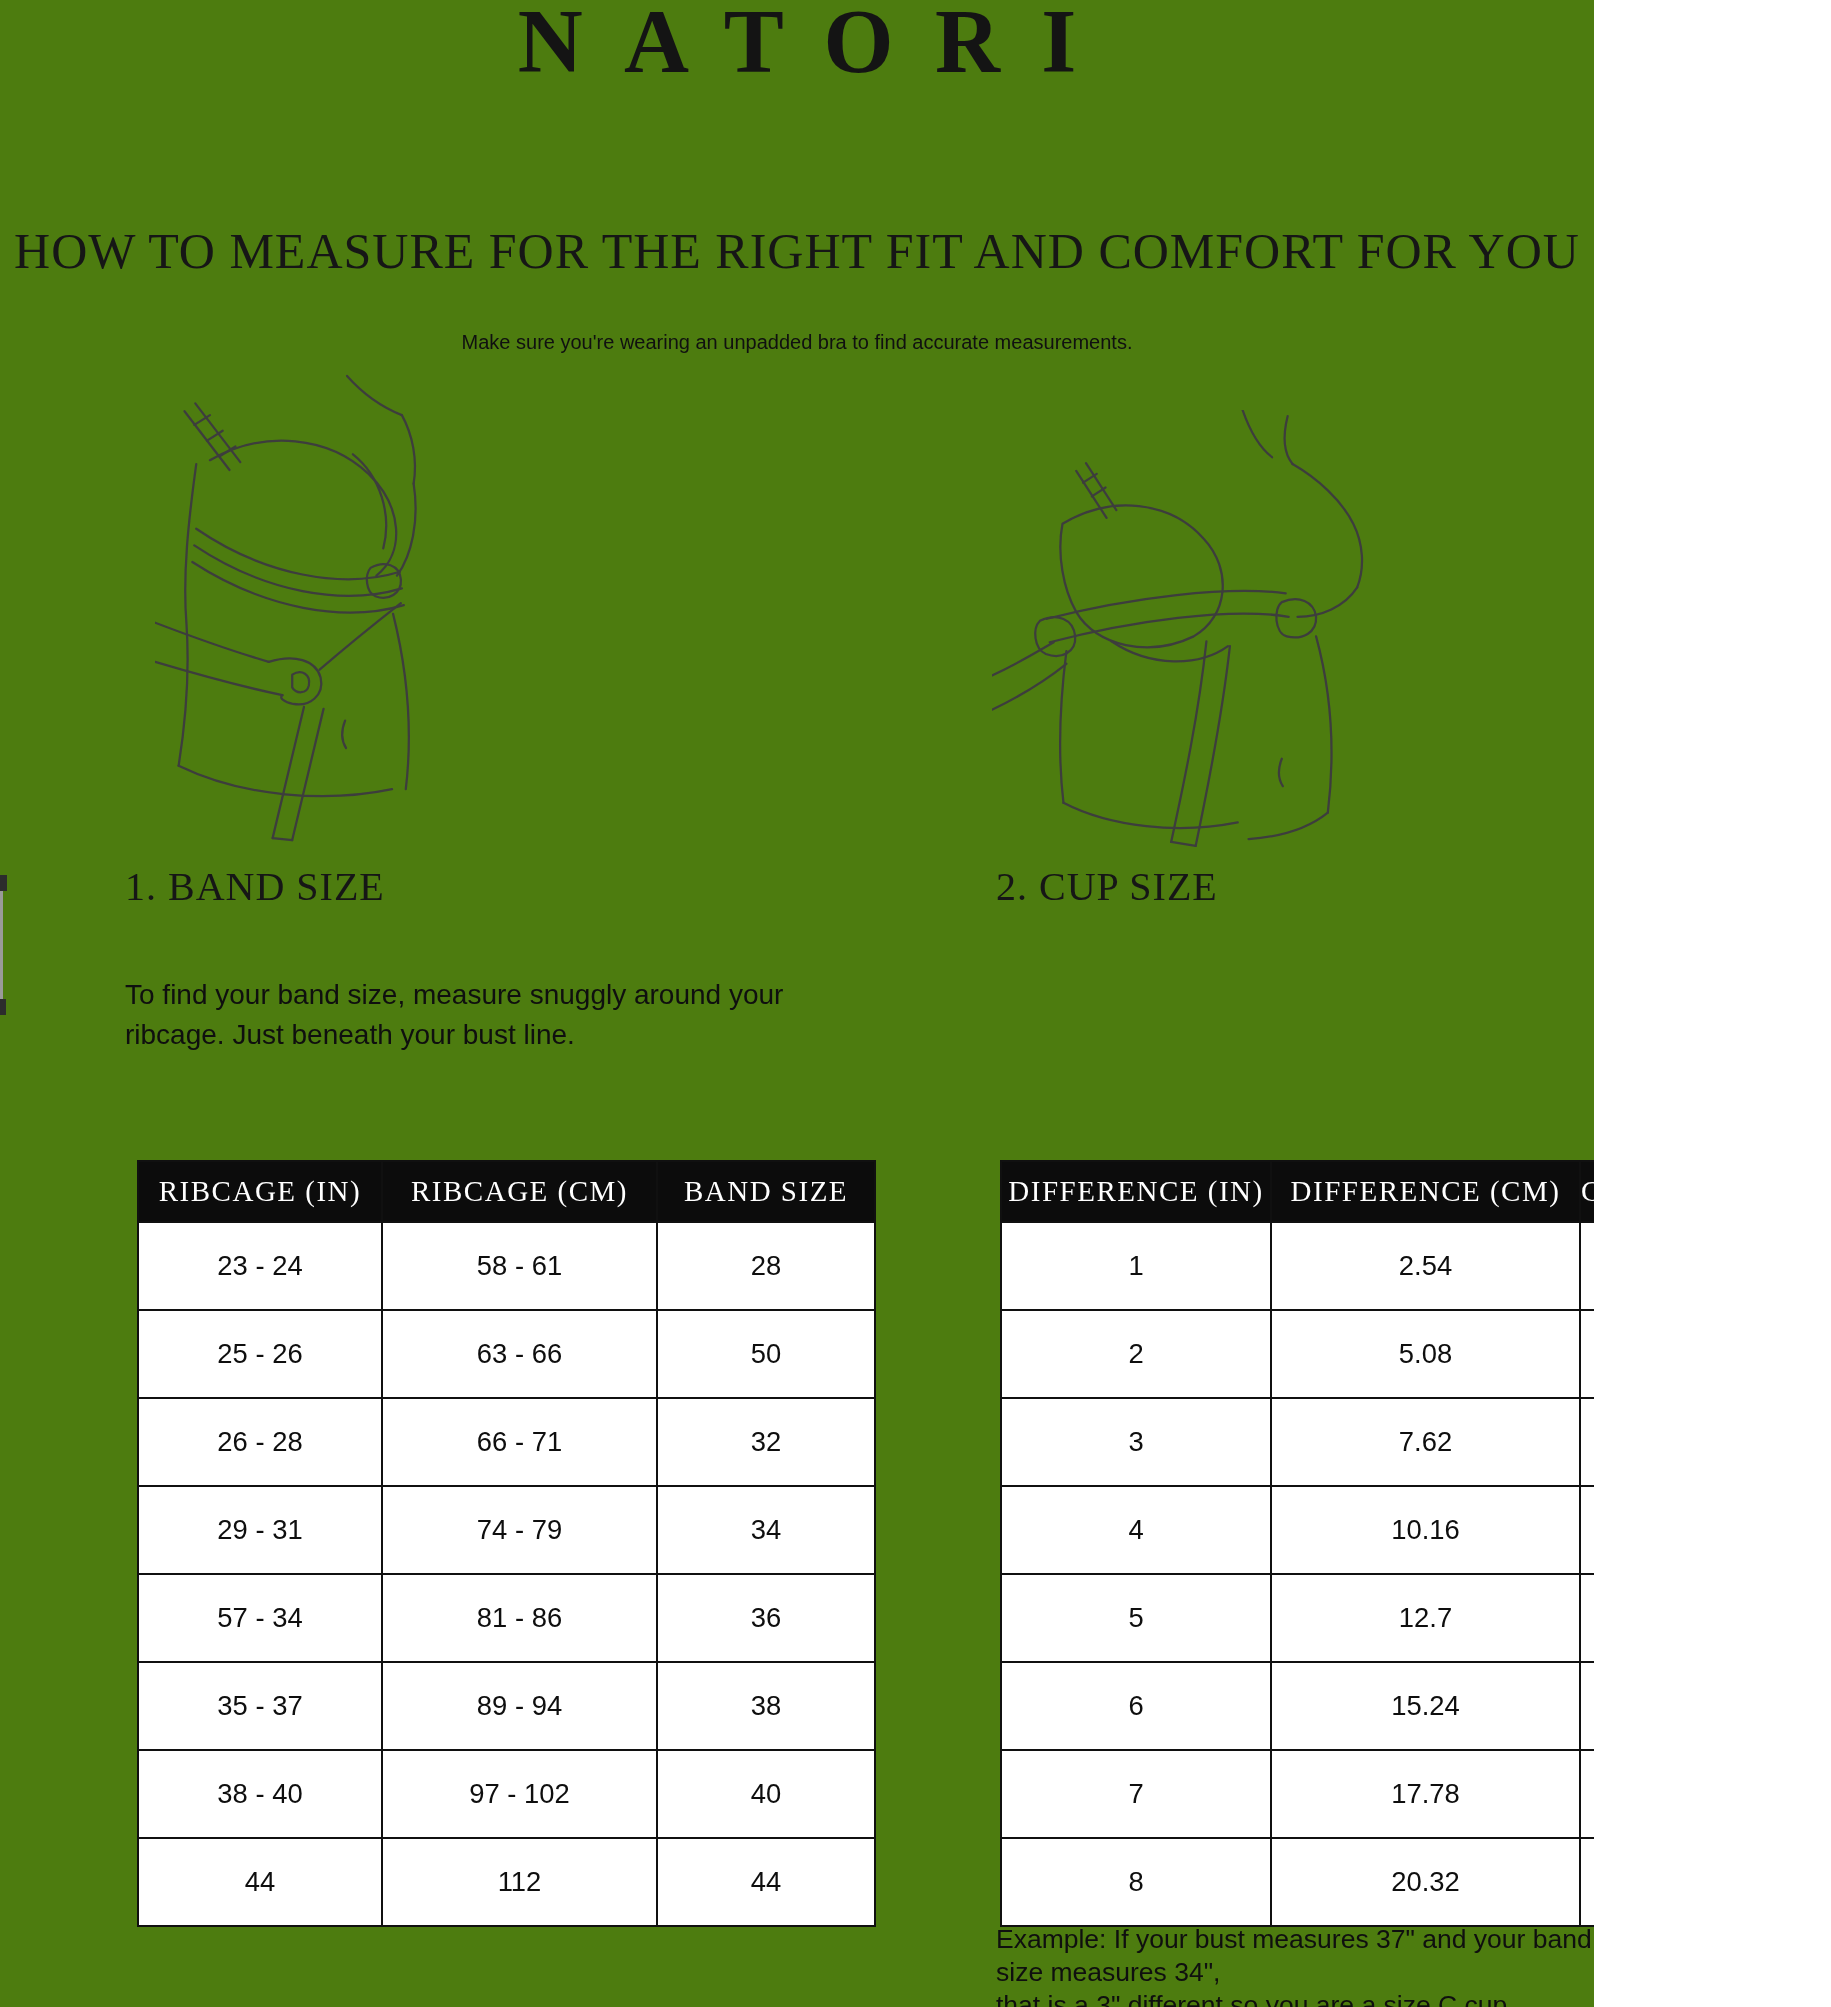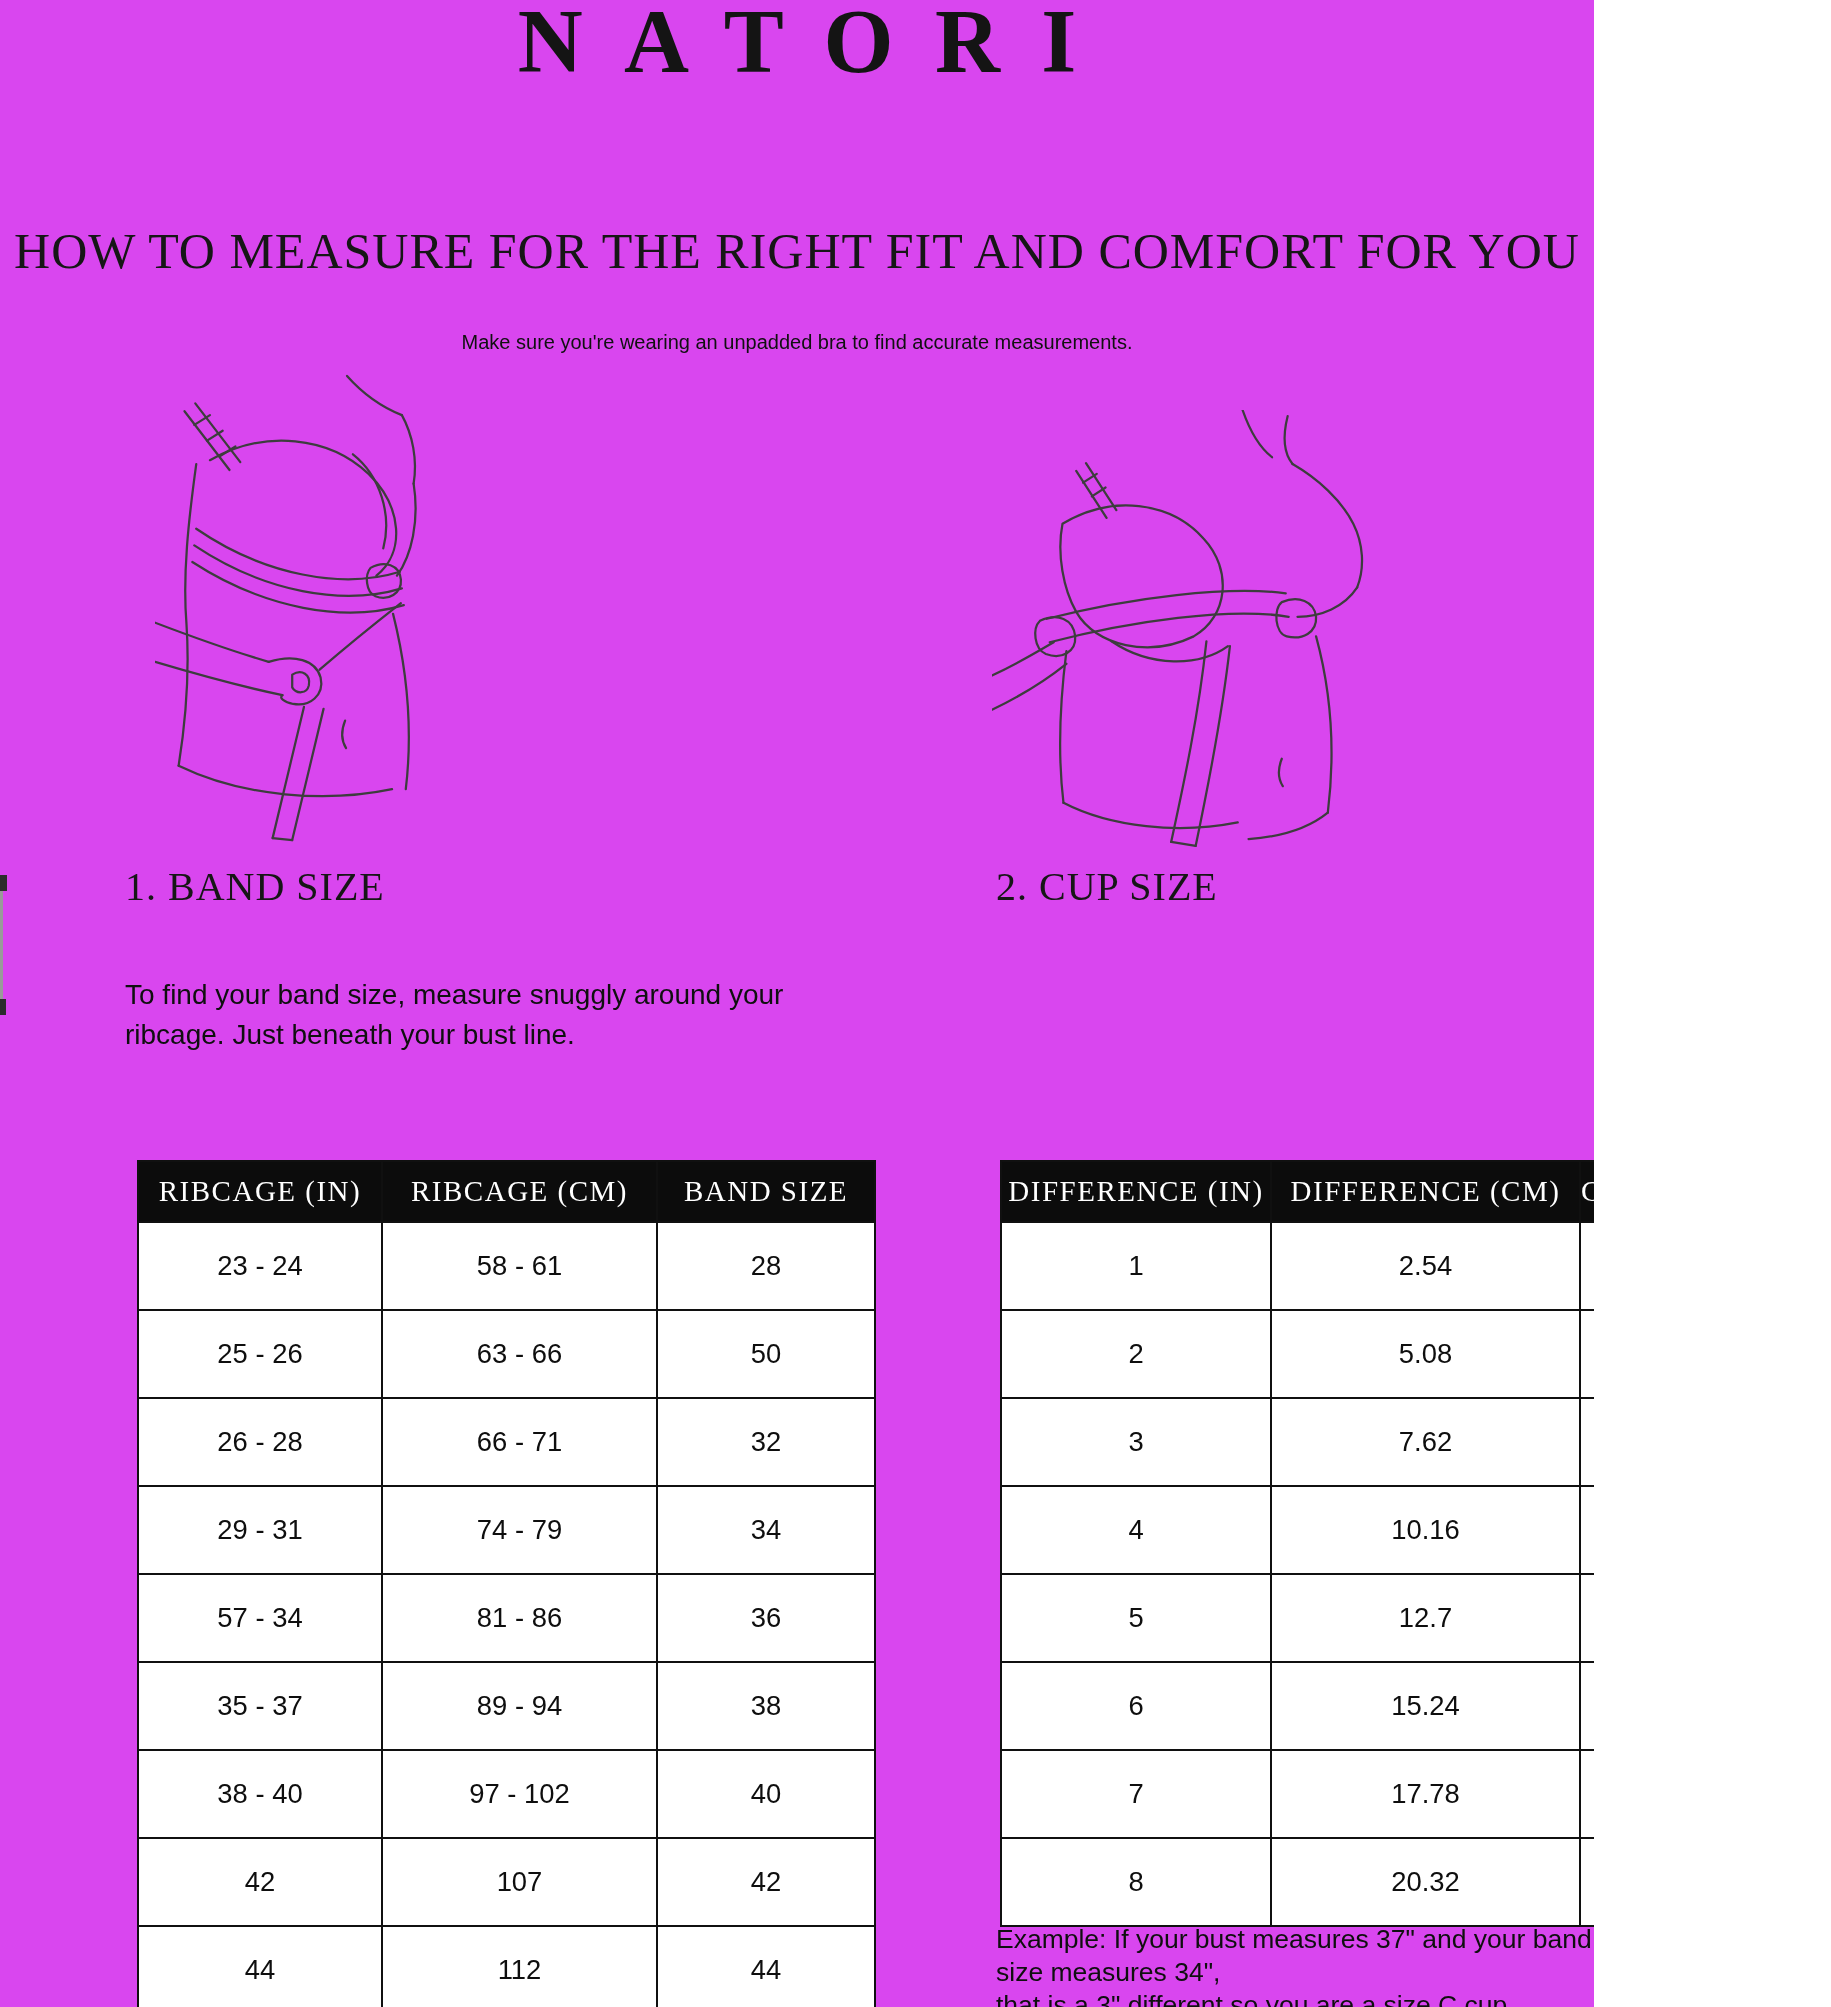--- a/index.html
+++ b/index.html
@@ -1,17 +1,17 @@
 <!DOCTYPE html>
 <html><head>
 <meta charset="utf-8">
 <style>
   html,body{margin:0;padding:0;background:#ffffff;}
   .page{
-    position:relative;width:1594px;height:2007px;background:#d946ef;
+    position:relative;width:1594px;height:2007px;background:#4d7c0f;
     color:#1b1b1b;font-family:"Liberation Sans",sans-serif;overflow:hidden;
   }
   .brand-logo{
     position:absolute;top:-9.8px;left:0;width:100%;text-align:center;
     font-family:"Liberation Serif",serif;font-weight:700;font-size:90px;
     letter-spacing:.46em;text-indent:.46em;color:#141414;white-space:nowrap;
   }
   .main-title{
     position:absolute;top:222px;left:0;width:100%;text-align:center;
     font-family:"Liberation Serif",serif;font-weight:400;font-size:50px;
@@ -178,25 +178,20 @@
           <td>35 - 37</td>
           <td>89 - 94</td>
           <td>38</td>
         </tr>
         <tr>
           <td>38 - 40</td>
           <td>97 - 102</td>
           <td>40</td>
         </tr>
         <tr>
-          <td>42</td>
-          <td>107</td>
-          <td>42</td>
-        </tr>
-        <tr>
           <td>44</td>
           <td>112</td>
           <td>44</td>
         </tr>
       </tbody>
     </table>
   <table class="size-table cup-table">
       <thead>
         <tr>
           <th>DIFFERENCE (IN)</th>

